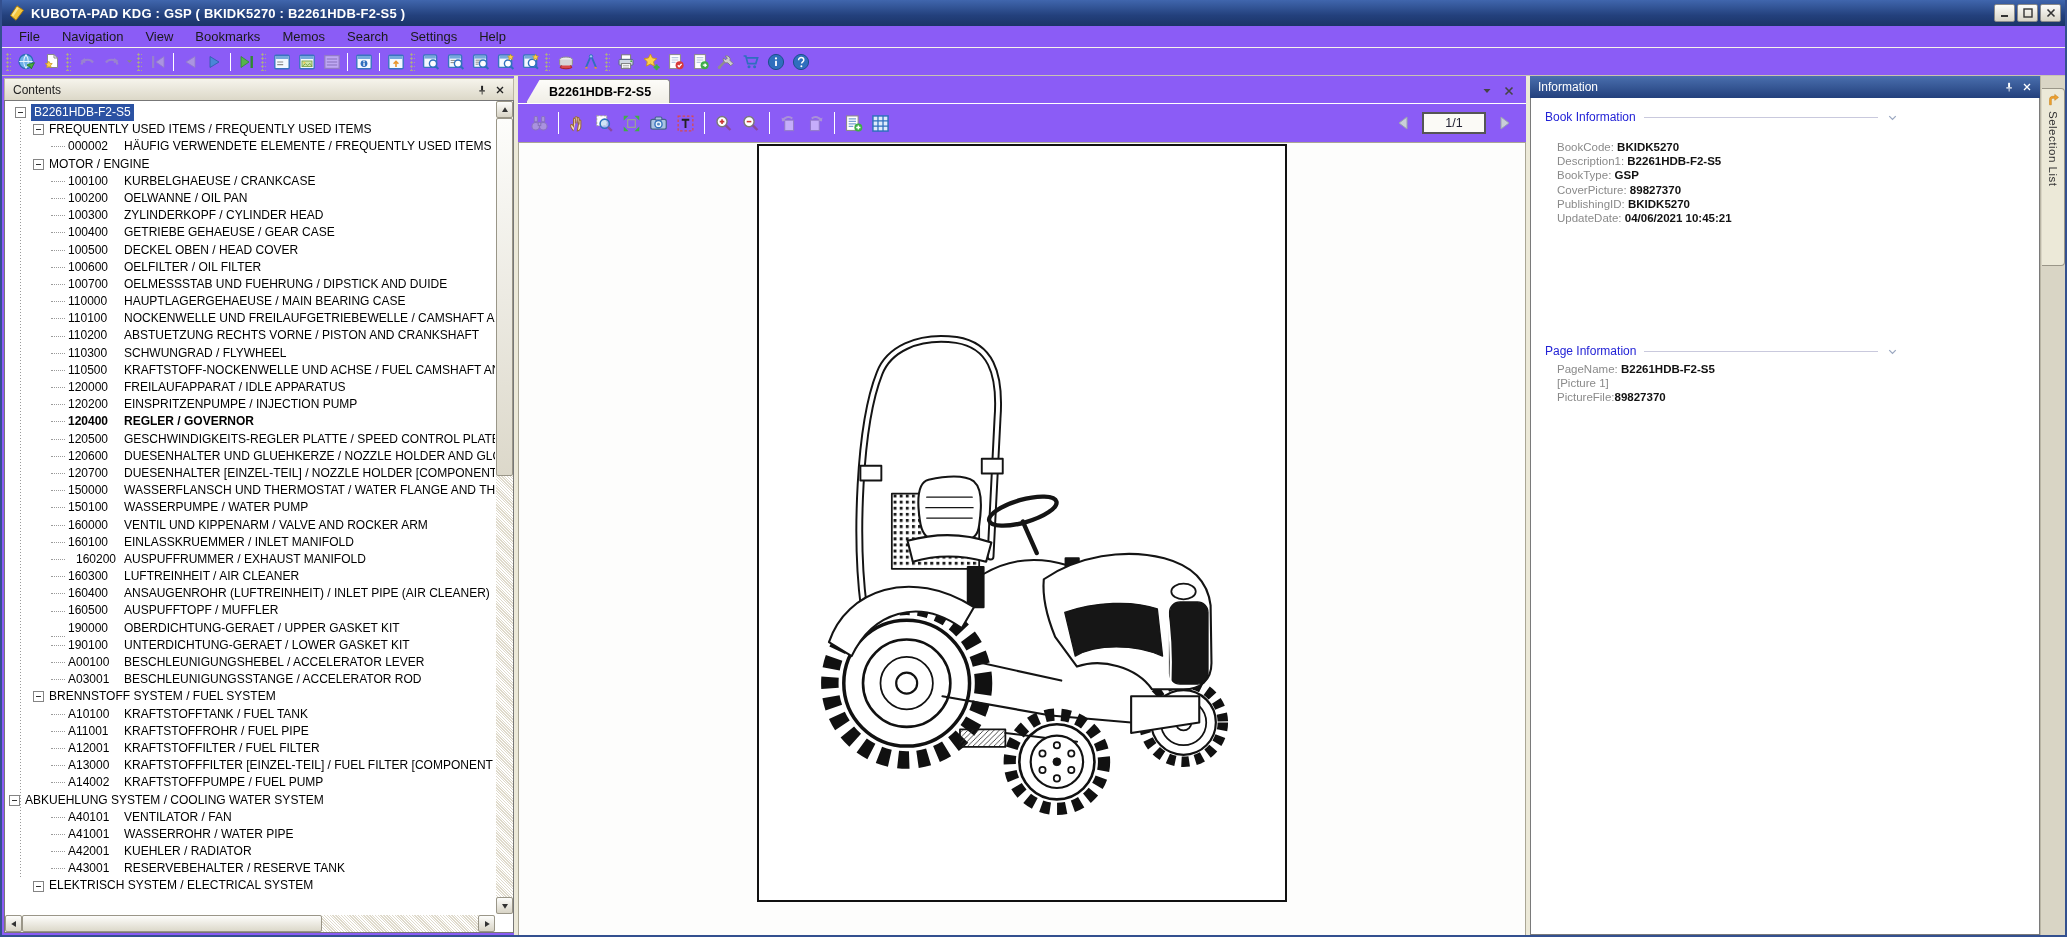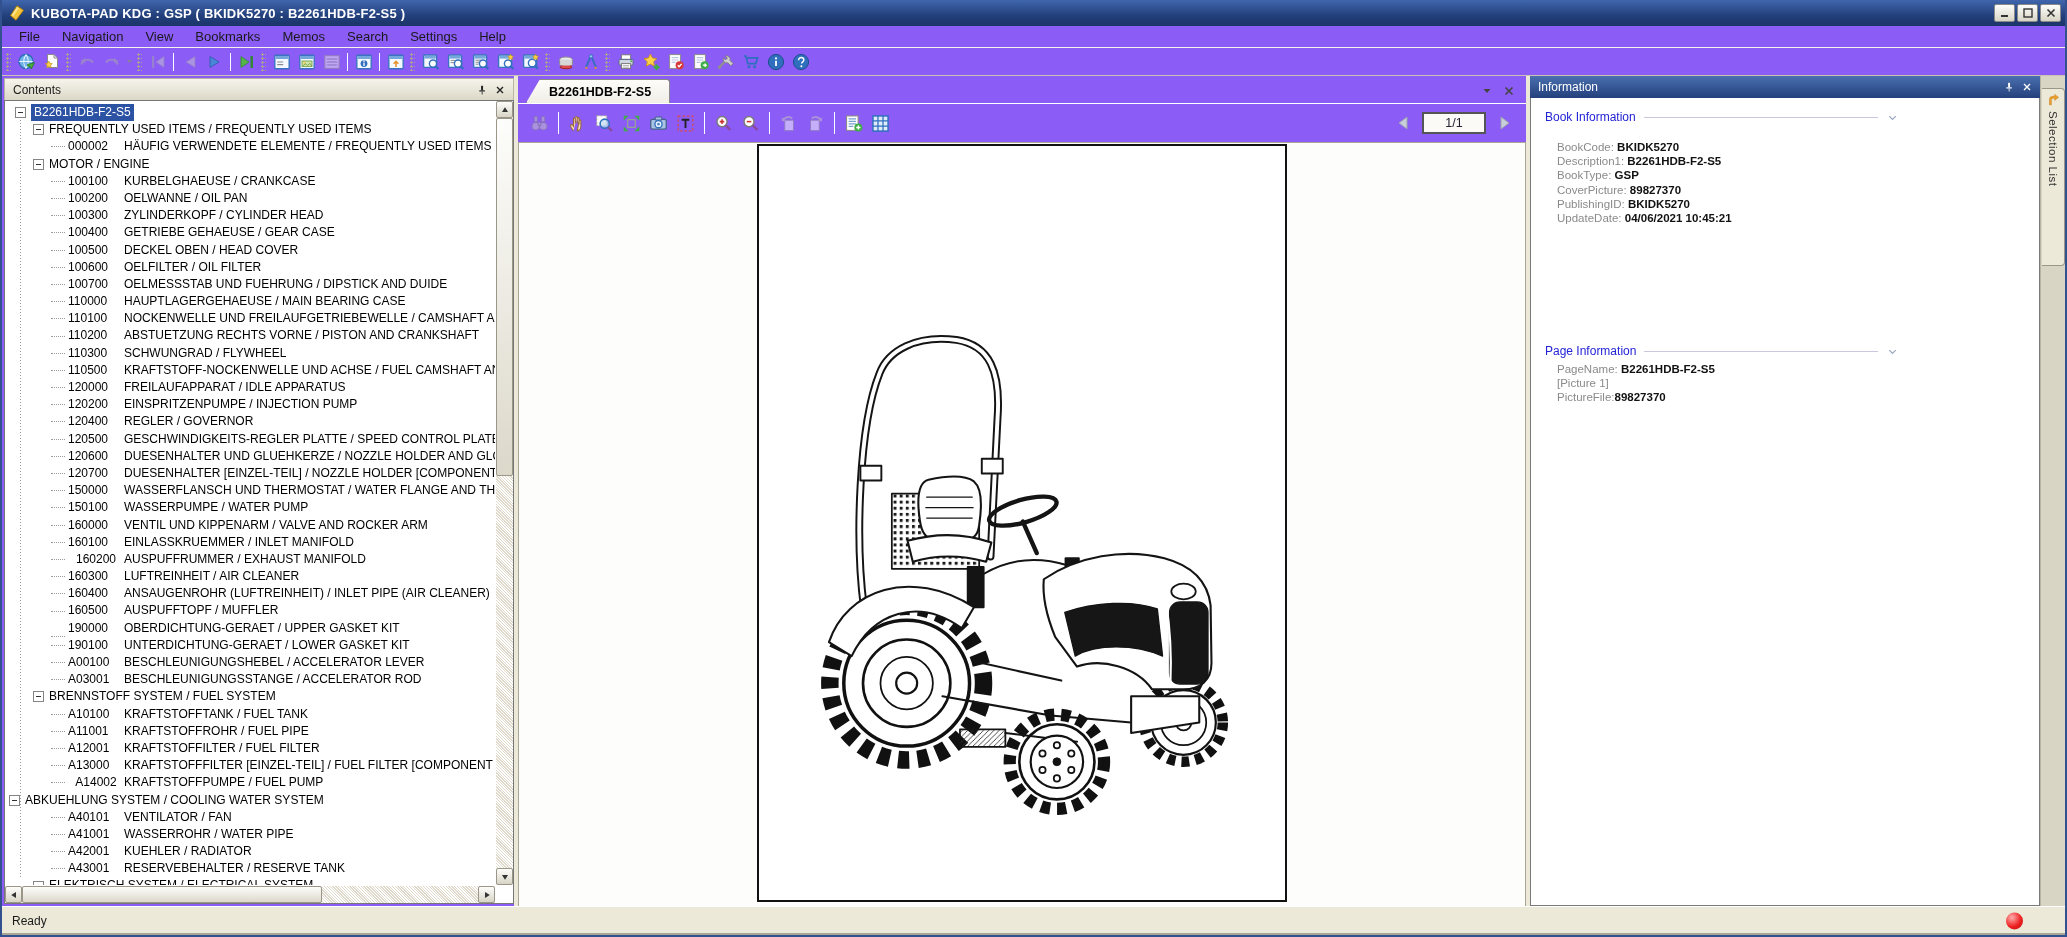--- a/index.html
+++ b/index.html
@@ -489,21 +489,21 @@
             <div class="trow" style="margin-left: 42px;">
               <span class="dash"></span>
               <span class="tcode">120000</span>
               <span>FREILAUFAPPARAT / IDLE APPARATUS</span>
             </div>
             <div class="trow" style="margin-left: 42px;">
               <span class="dash"></span>
               <span class="tcode">120200</span>
               <span>EINSPRITZENPUMPE / INJECTION PUMP</span>
             </div>
-            <div class="trow" style="margin-left: 42px;">
+            <div class="trow" style="margin-left: 42px; font-weight: bold;">
               <span class="dash"></span>
               <span class="tcode">120400</span>
               <span>REGLER / GOVERNOR</span>
             </div>
             <div class="trow" style="margin-left: 42px;">
               <span class="dash"></span>
               <span class="tcode">120500</span>
               <span>GESCHWINDIGKEITS-REGLER PLATTE / SPEED CONTROL PLATE</span>
             </div>
             <div class="trow" style="margin-left: 42px;">
@@ -593,21 +593,21 @@
             <div class="trow" style="margin-left: 42px;">
               <span class="dash"></span>
               <span class="tcode">A12001</span>
               <span>KRAFTSTOFFILTER / FUEL FILTER</span>
             </div>
             <div class="trow" style="margin-left: 42px;">
               <span class="dash"></span>
               <span class="tcode">A13000</span>
               <span>KRAFTSTOFFFILTER [EINZEL-TEIL] / FUEL FILTER [COMPONENT P</span>
             </div>
-            <div class="trow" style="margin-left: 42px; text-align: center;">
+            <div class="trow" style="margin-left: 42px;">
               <span class="dash"></span>
               <span class="tcode">A14002</span>
               <span>KRAFTSTOFFPUMPE / FUEL PUMP</span>
             </div>
             <div class="trow" style="">
               <span class="expander"></span>
               <span>ABKUEHLUNG SYSTEM / COOLING WATER SYSTEM</span>
             </div>
             <div class="trow" style="margin-left: 42px;">
               <span class="dash"></span>
@@ -914,18 +914,14 @@
       <div id="selection-tab">
         <svg viewBox="0 0 16 16">
             <path d="M4 13.5V7.4c0-2.2 1.5-3.6 3.6-3.6H10V1.6L14.3 5 10 8.4V6H7.9C6.7 6 6.1 6.8 6.1 8v5.5z" fill="#f0a02e" stroke="#c07a10" stroke-width=".6"></path>
           </svg>
         <span class="vtext">Selection List</span>
       </div>
     </div>
 
   </div>
 
-  <div id="statusbar">
-    <span>Ready</span>
-    <span id="status-dot"></span>
-  </div>
 
 </div>
 
 </body></html>

